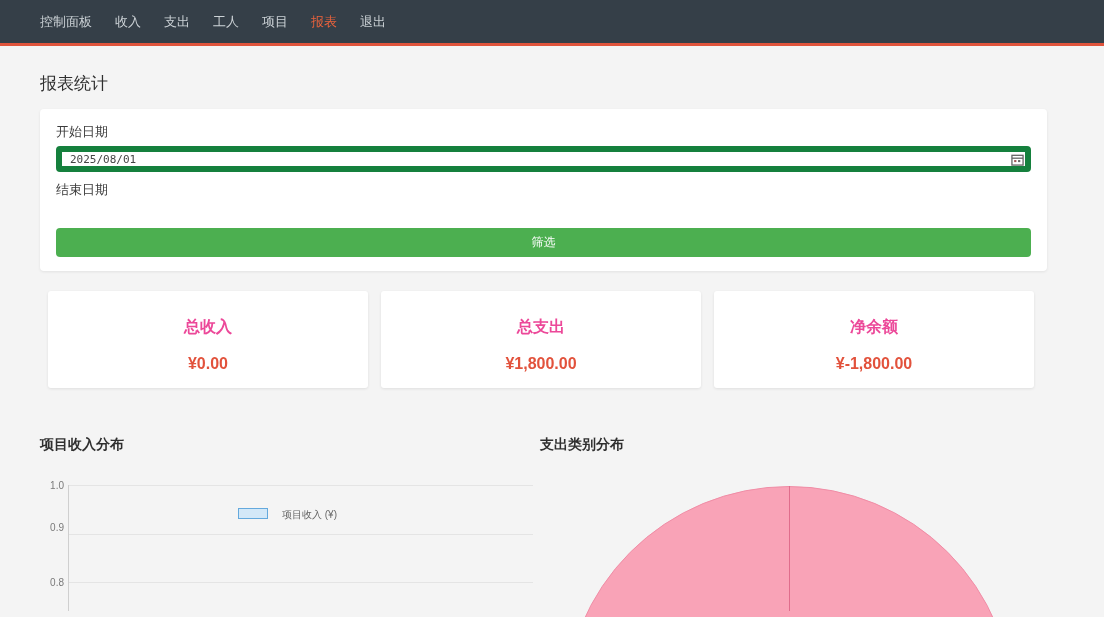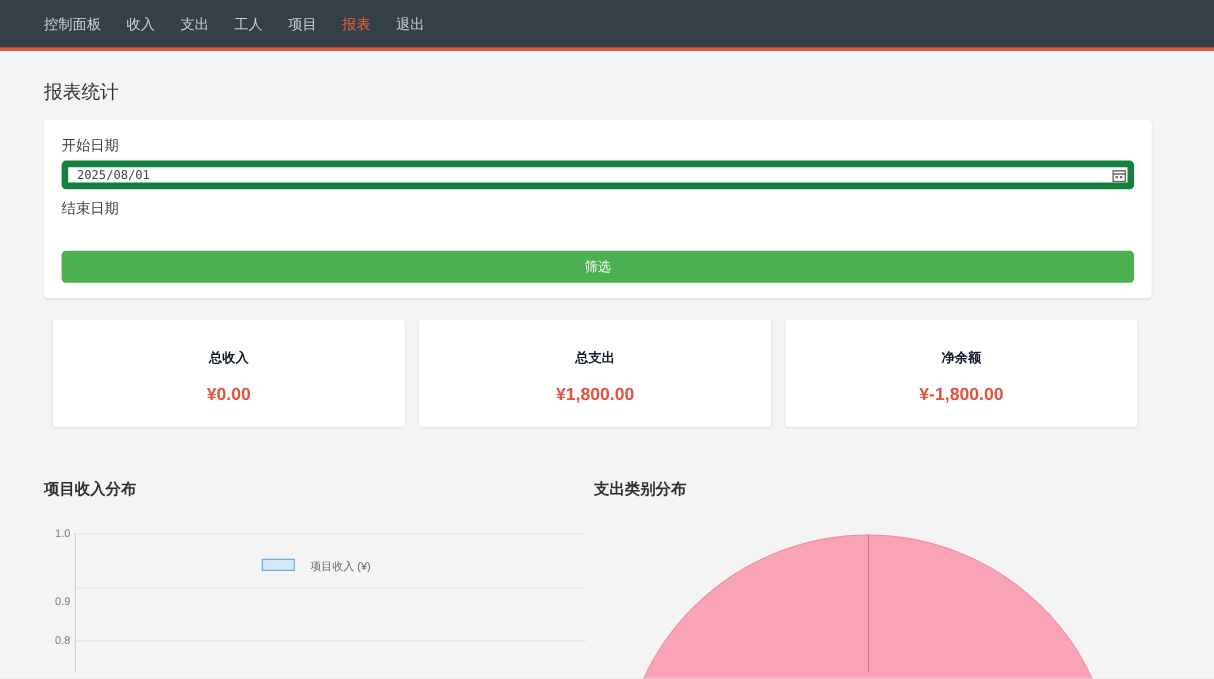--- a/index.html
+++ b/index.html
@@ -53,21 +53,21 @@
   }
 
   
   .stats { display:flex; gap:13px; margin:20px 70px 0 48px; }
   .stat-card {
     flex:1; height:97px; background:#ffffff; border-radius:3px;
     box-shadow:0 1px 3px rgba(0,0,0,0.09);
     display:flex; flex-direction:column; align-items:center;
     padding-top:26px;
   }
-  .stat-label { font-size:12px; font-weight:bold; color:#0f172a; }
+  .stat-label { font-size:16px; font-weight:bold; color:#ec4899; }
   .stat-value { margin-top:17px; font-size:16px; font-weight:bold; color:#e2523c; }
 
   
   .charts { display:flex; gap:5px; margin:48px 0 0 40px; }
   .chart-col { width:495px; }
   .chart-title { font-size:14px; font-weight:bold; color:#2f2f2f; margin-bottom:4px; }
   .canvas { position:relative; width:495px; height:153px; }
 
   .legend {
     position:absolute; top:6px; left:0; right:0;
@@ -150,21 +150,21 @@
   <section class="charts">
 
     <div class="chart-col">
       <h2 class="chart-title">项目收入分布</h2>
       <div class="canvas">
         <div class="legend">
           <span class="swatch-bar"></span>
           <span class="legend-text">项目收入 (¥)</span>
         </div>
         <div class="ytick" style="top:22px">1.0</div>
-        <div class="ytick" style="top:84px">0.9</div>
+        <div class="ytick" style="top:64px">0.9</div>
         <div class="ytick" style="top:119px">0.8</div>
         <div class="gridline" style="top:27px"></div>
         <div class="gridline" style="top:76px"></div>
         <div class="gridline" style="top:124px"></div>
         <div class="yaxis"></div>
       </div>
     </div>
 
     <div class="chart-col">
       <h2 class="chart-title">支出类别分布</h2>

